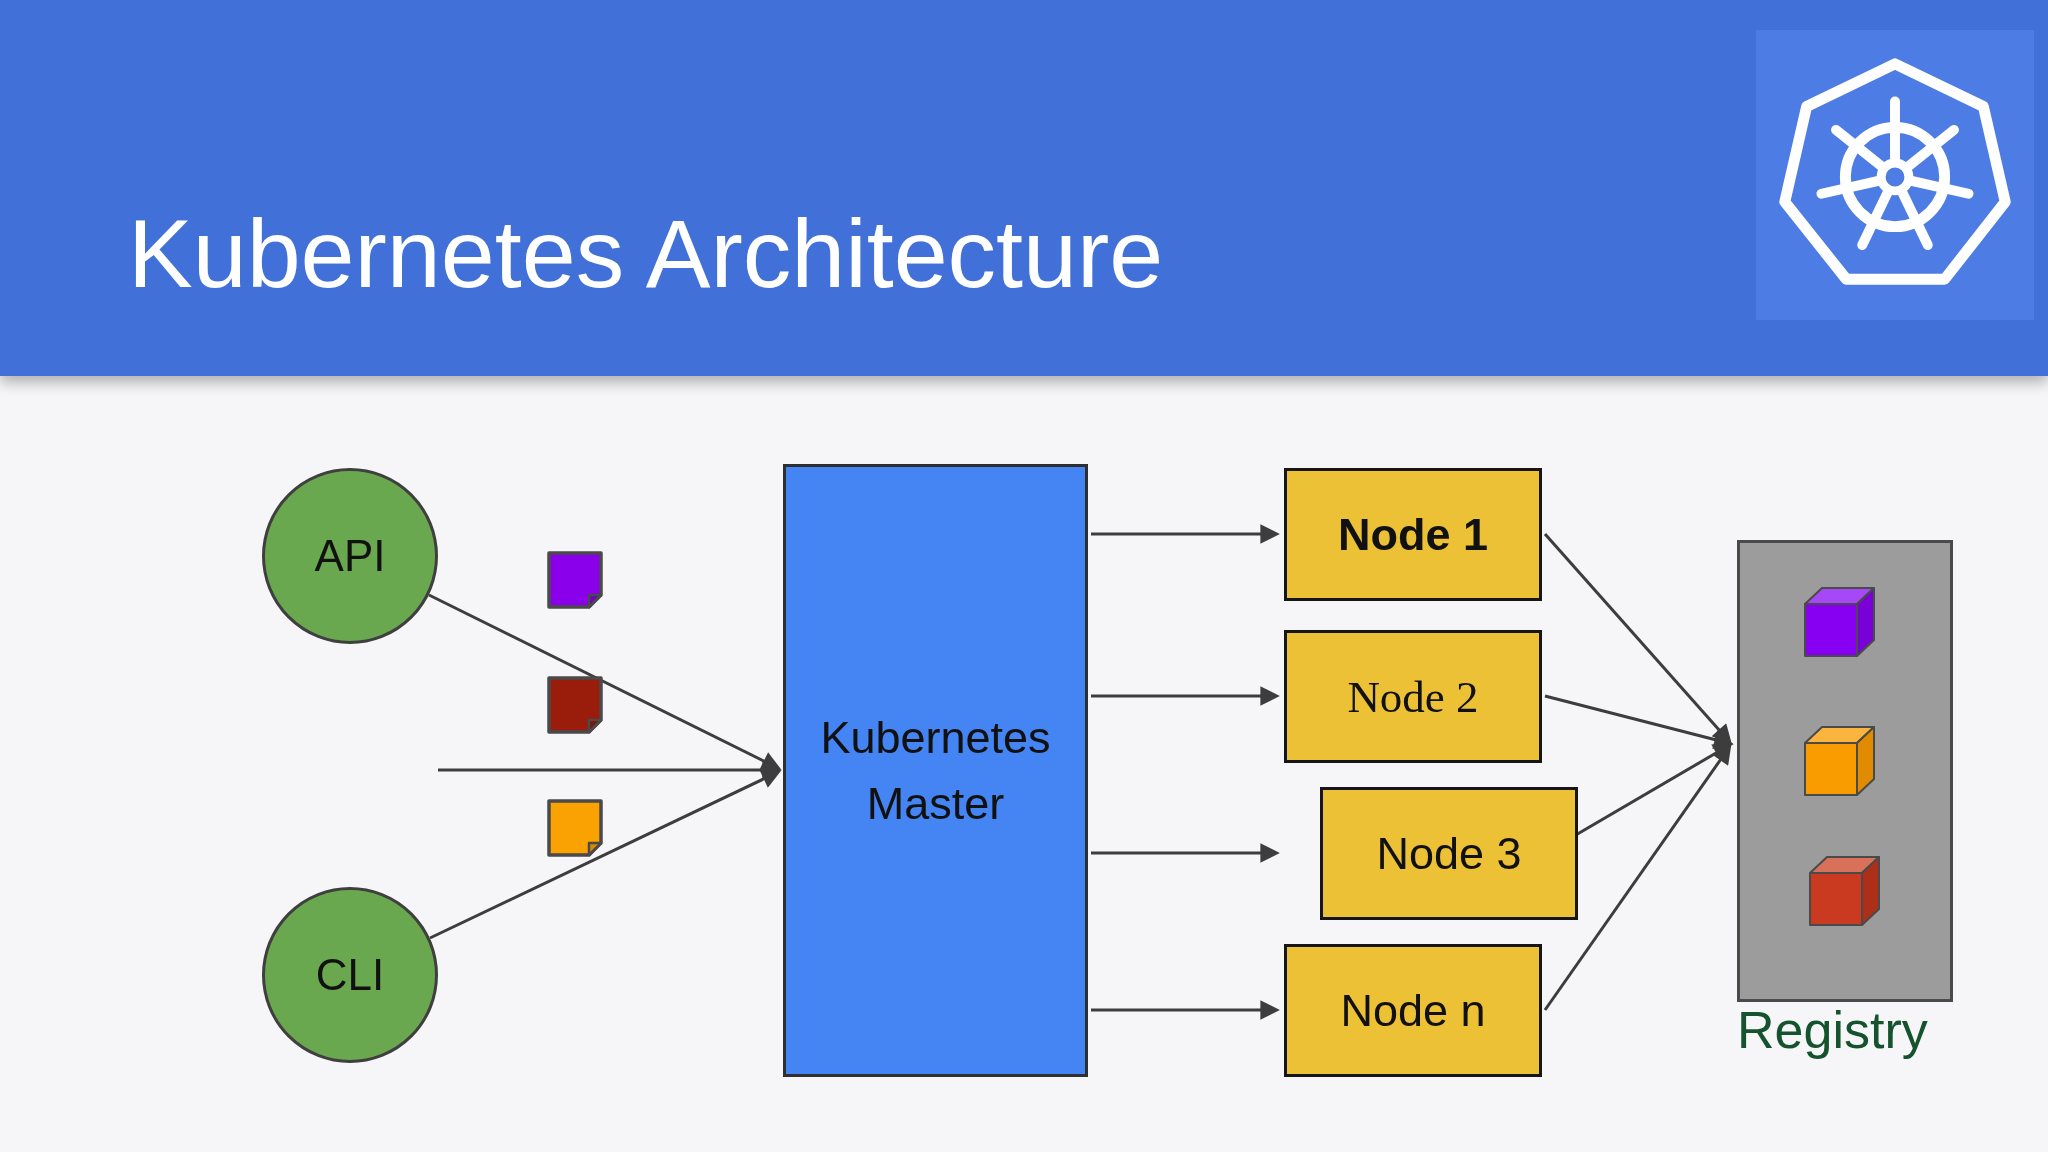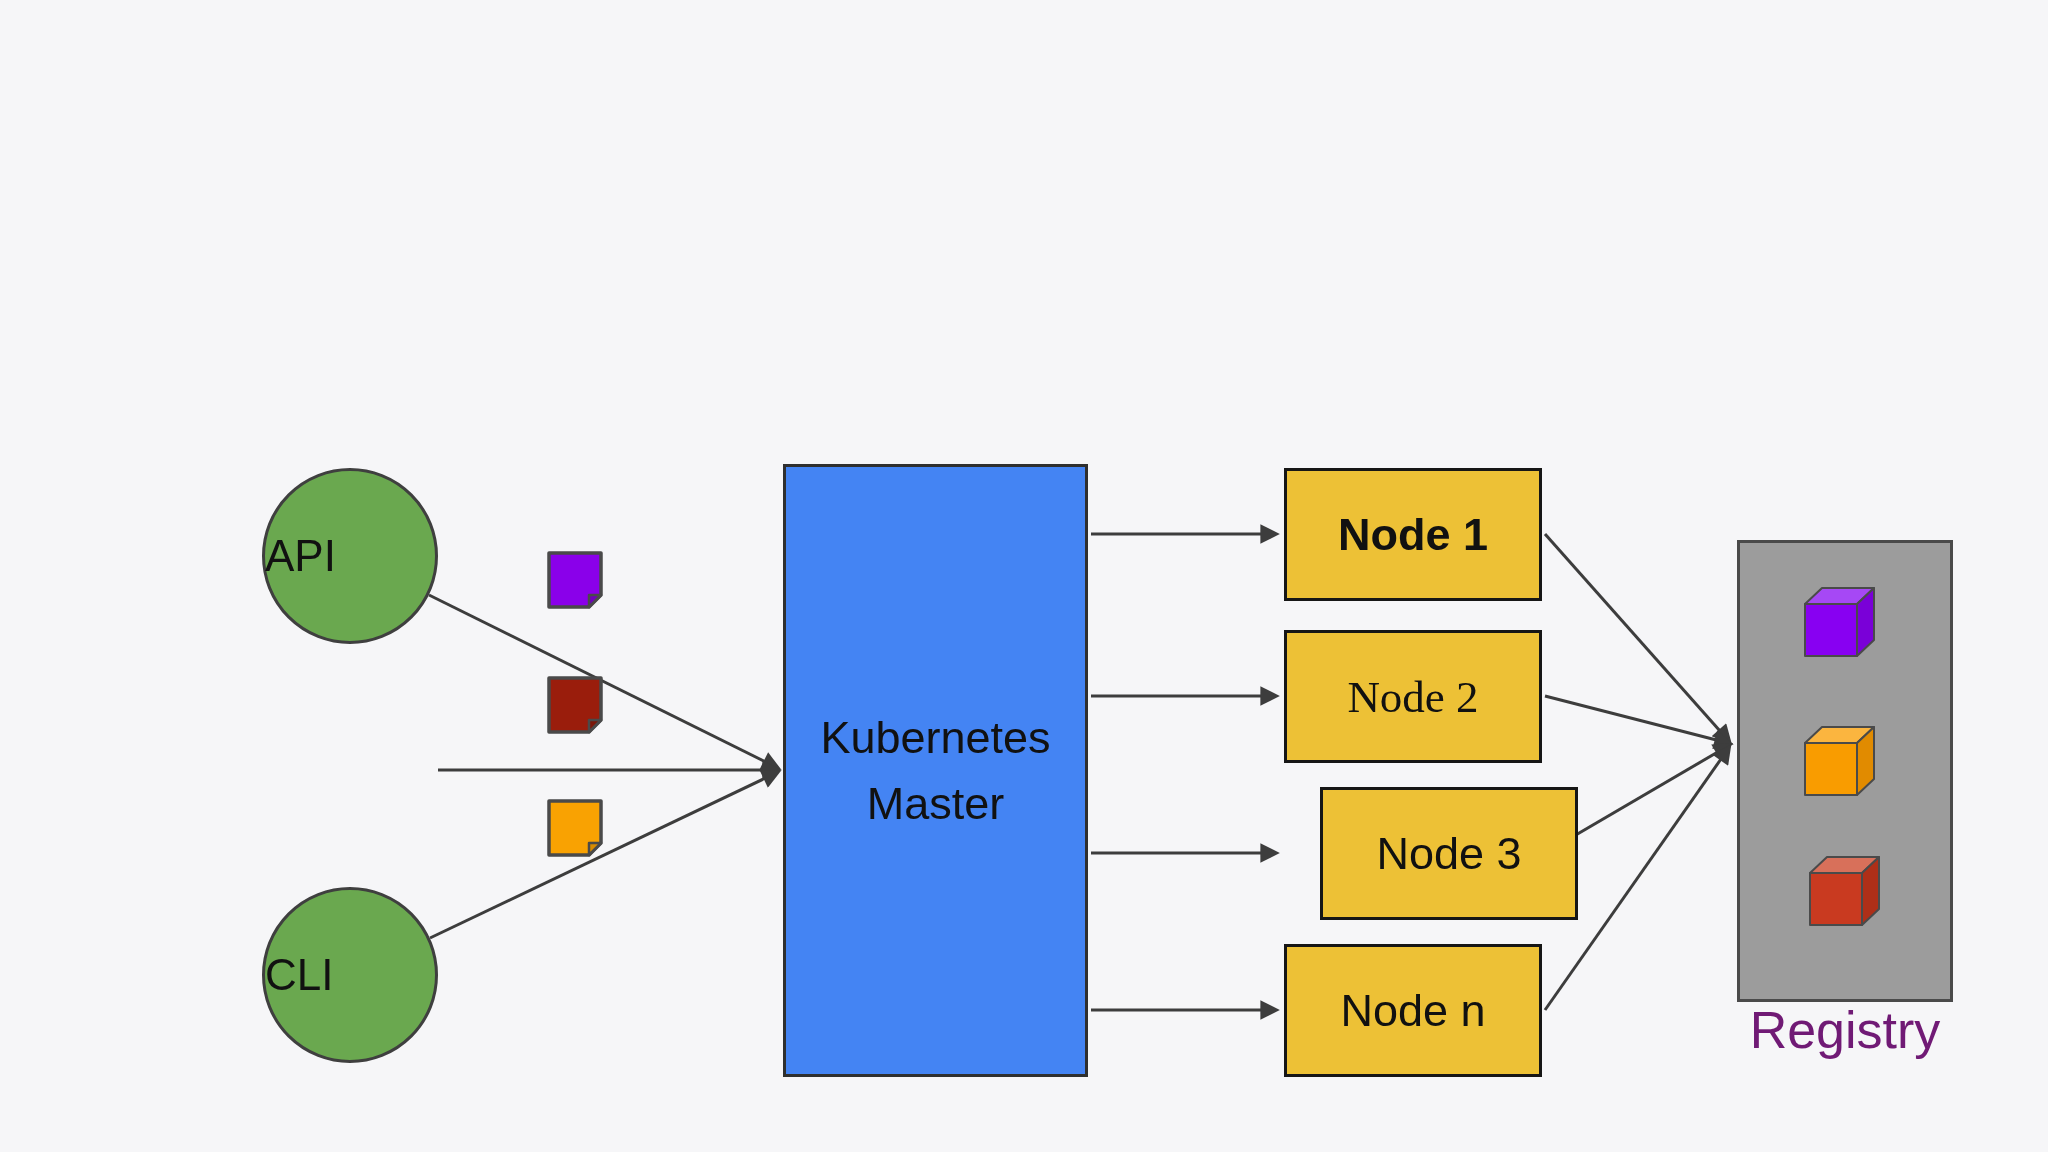--- a/index.html
+++ b/index.html
@@ -8,52 +8,73 @@
 
   
   .header{position:absolute;left:0;top:0;width:2048px;height:376px;background:#4170d8;
           box-shadow:0 6px 14px rgba(0,0,0,0.30);}
   .title{position:absolute;left:128px;top:204px;margin:0;font-size:97px;line-height:100px;
          font-weight:300;color:#ffffff;letter-spacing:0;}
   .logo-patch{position:absolute;left:1756px;top:30px;width:278px;height:290px;background:#4c7ce4;}
   .logo-patch svg{display:block;}
   .client-circle{position:absolute;left:262px;width:176px;height:176px;border-radius:50%;
                  background:#6aa84f;border:3px solid #3f3f3f;box-sizing:border-box;
-                 display:flex;align-items:center;font-size:44px;color:#111;}
+                 display:flex;align-items:center;justify-content:center;font-size:44px;color:#111;}
   .c-api{top:468px;} .c-ui{top:682px;} .c-cli{top:887px;}
 
   .master-box{position:absolute;left:783px;top:464px;width:305px;height:613px;
               background:#4484f3;border:3px solid #2f2f2f;box-sizing:border-box;
               display:flex;align-items:center;justify-content:center;text-align:center;
               font-size:45px;line-height:1.45;color:#111;}
   .master-box span{display:block;width:260px;}
 
   .node-box{position:absolute;left:1284px;width:258px;height:133px;
             background:#edc136;border:3px solid #161616;box-sizing:border-box;
             display:flex;align-items:center;justify-content:center;font-size:45px;color:#111;}
   .n1{top:468px;font-weight:bold;} .n2{top:630px;font-family:Liberation Serif, serif;} .n3{top:787px;margin-left:36px;} .nn{top:944px;}
 
   .registry-box{position:absolute;left:1737px;top:540px;width:216px;height:462px;
                 background:#9c9c9c;border:3px solid #4a4a4a;box-sizing:border-box;}
-  .registry-label{position:absolute;left:1737px;top:1000px;width:216px;text-align:center;
-                  font-size:52px;color:#701a75;}
+  .registry-label{position:absolute;left:1737px;top:1000px;width:216px;text-align:left;
+                  font-size:52px;color:#14532d;}
 
   .note{position:absolute;width:58px;height:60px;}
   .note-purple{left:546px;top:550px;}
   .note-red{left:546px;top:675px;}
   .note-orange{left:546px;top:798px;}
 
   .connectors{position:absolute;left:0;top:0;pointer-events:none;}
   .connectors line{stroke:#3d3d3d;stroke-width:3;}
 </style>
 </head>
 <body>
 
 <div class="stage">
 
+  <div class="header">
+    <h1 class="title">Kubernetes Architecture</h1>
+    <div class="logo-patch">
+      <svg width="278" height="290" viewBox="0 0 280 292">
+        <g fill="none" stroke="#ffffff">
+          <polygon points="140,34 229,77 251,173 190,251 91,251 29,173 51,77" stroke-width="11" stroke-linejoin="round"></polygon>
+          <circle cx="140" cy="148" r="50" stroke-width="11"></circle>
+          <circle cx="140" cy="148" r="14" stroke-width="9"></circle>
+          <g stroke-width="10" stroke-linecap="round">
+            <line x1="140" y1="132" x2="140" y2="72"></line>
+            <line x1="152.5" y1="138" x2="199.4" y2="100.6"></line>
+            <line x1="155.6" y1="151.6" x2="214.1" y2="164.9"></line>
+            <line x1="146.9" y1="162.4" x2="173" y2="216.5"></line>
+            <line x1="133.1" y1="162.4" x2="107" y2="216.5"></line>
+            <line x1="124.4" y1="151.6" x2="65.9" y2="164.9"></line>
+            <line x1="127.5" y1="138" x2="80.6" y2="100.6"></line>
+          </g>
+        </g>
+      </svg>
+    </div>
+  </div>
 
   <svg class="connectors" width="2048" height="1152" viewBox="0 0 2048 1152">
     <defs>
       <marker id="arrow" viewBox="0 0 10 10" refX="7" refY="5" markerWidth="7" markerHeight="6.5" orient="auto-start-reverse">
         <path d="M0,0 L10,5 L0,10 z" fill="#3d3d3d"></path>
       </marker>
     </defs>
 
     <line x1="429" y1="595" x2="776" y2="767" marker-end="url(#arrow)"></line>
     <line x1="438" y1="770" x2="776" y2="770" marker-end="url(#arrow)"></line>

